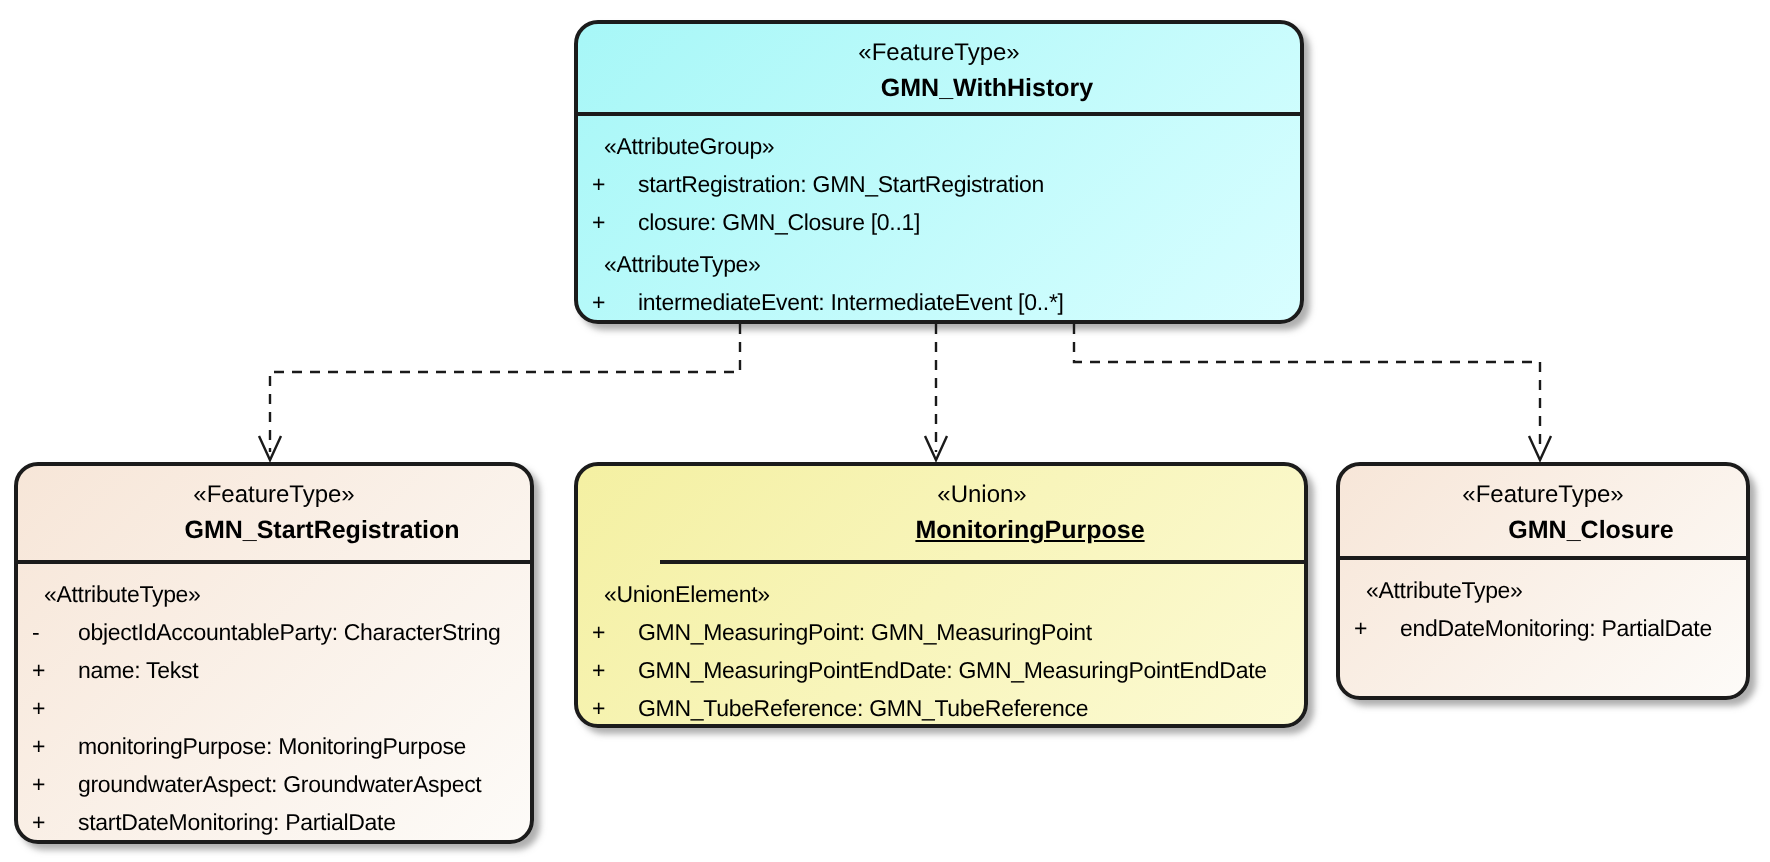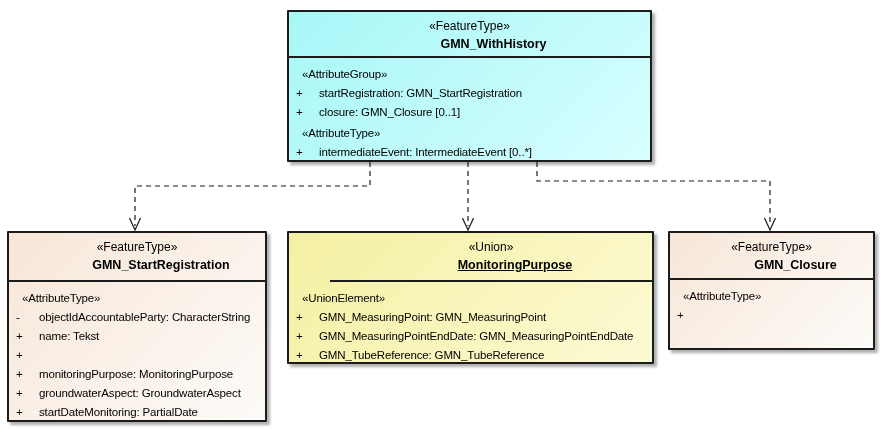--- a/index.html
+++ b/index.html
@@ -7,21 +7,21 @@
     position: relative;
     width: 885px; height: 431px;
     background: #ffffff;
     font-family: "Liberation Sans", sans-serif;
     overflow: hidden;
   }
   .uml-class {
     position: absolute;
     box-sizing: border-box;
     border: 2px solid #1b1b1b;
-    border-radius: 1px;
+    border-radius: 12px;
     box-shadow: 3px 3px 3px rgba(110,110,110,0.55);
     overflow: hidden;
     color: #000;
   }
   .fill-cyan   { background: linear-gradient(135deg, #a7f7f7 0%, #d8feff 100%); }
   .fill-yellow { background: linear-gradient(135deg, #f4f0a2 0%, #fcfad4 100%); }
   .fill-peach  { background: linear-gradient(135deg, #f7e6d8 0%, #fdfbf8 100%); }
   .hdr {
     box-sizing: content-box;
     border-bottom: 2px solid #1b1b1b;
@@ -143,20 +143,21 @@
     <div class="hdr" style="height:38px;">
       <div class="st">«FeatureType»</div>
       <div class="nm">GMN_Closure</div>
     </div>
     <div class="body">
       <div class="row g">
           <span class="t">«AttributeType»</span>
         </div>
       <div class="row">
           <span class="m">+</span>
+          <span class="t">endDateMonitoring: PartialDate</span>
         </div>
     </div>
   </div>
 
   <svg class="connectors" width="885" height="431" viewBox="0 0 885 431">
     <path class="dash" d="M370 162 V186 H135 V226"></path>
     <path class="head" d="M129.5 218 L135 230 L140.5 218"></path>
     <path class="dash" d="M468 162 V226"></path>
     <path class="head" d="M462.5 218 L468 230 L473.5 218"></path>
     <path class="dash" d="M537 162 V181 H770 V226"></path>

